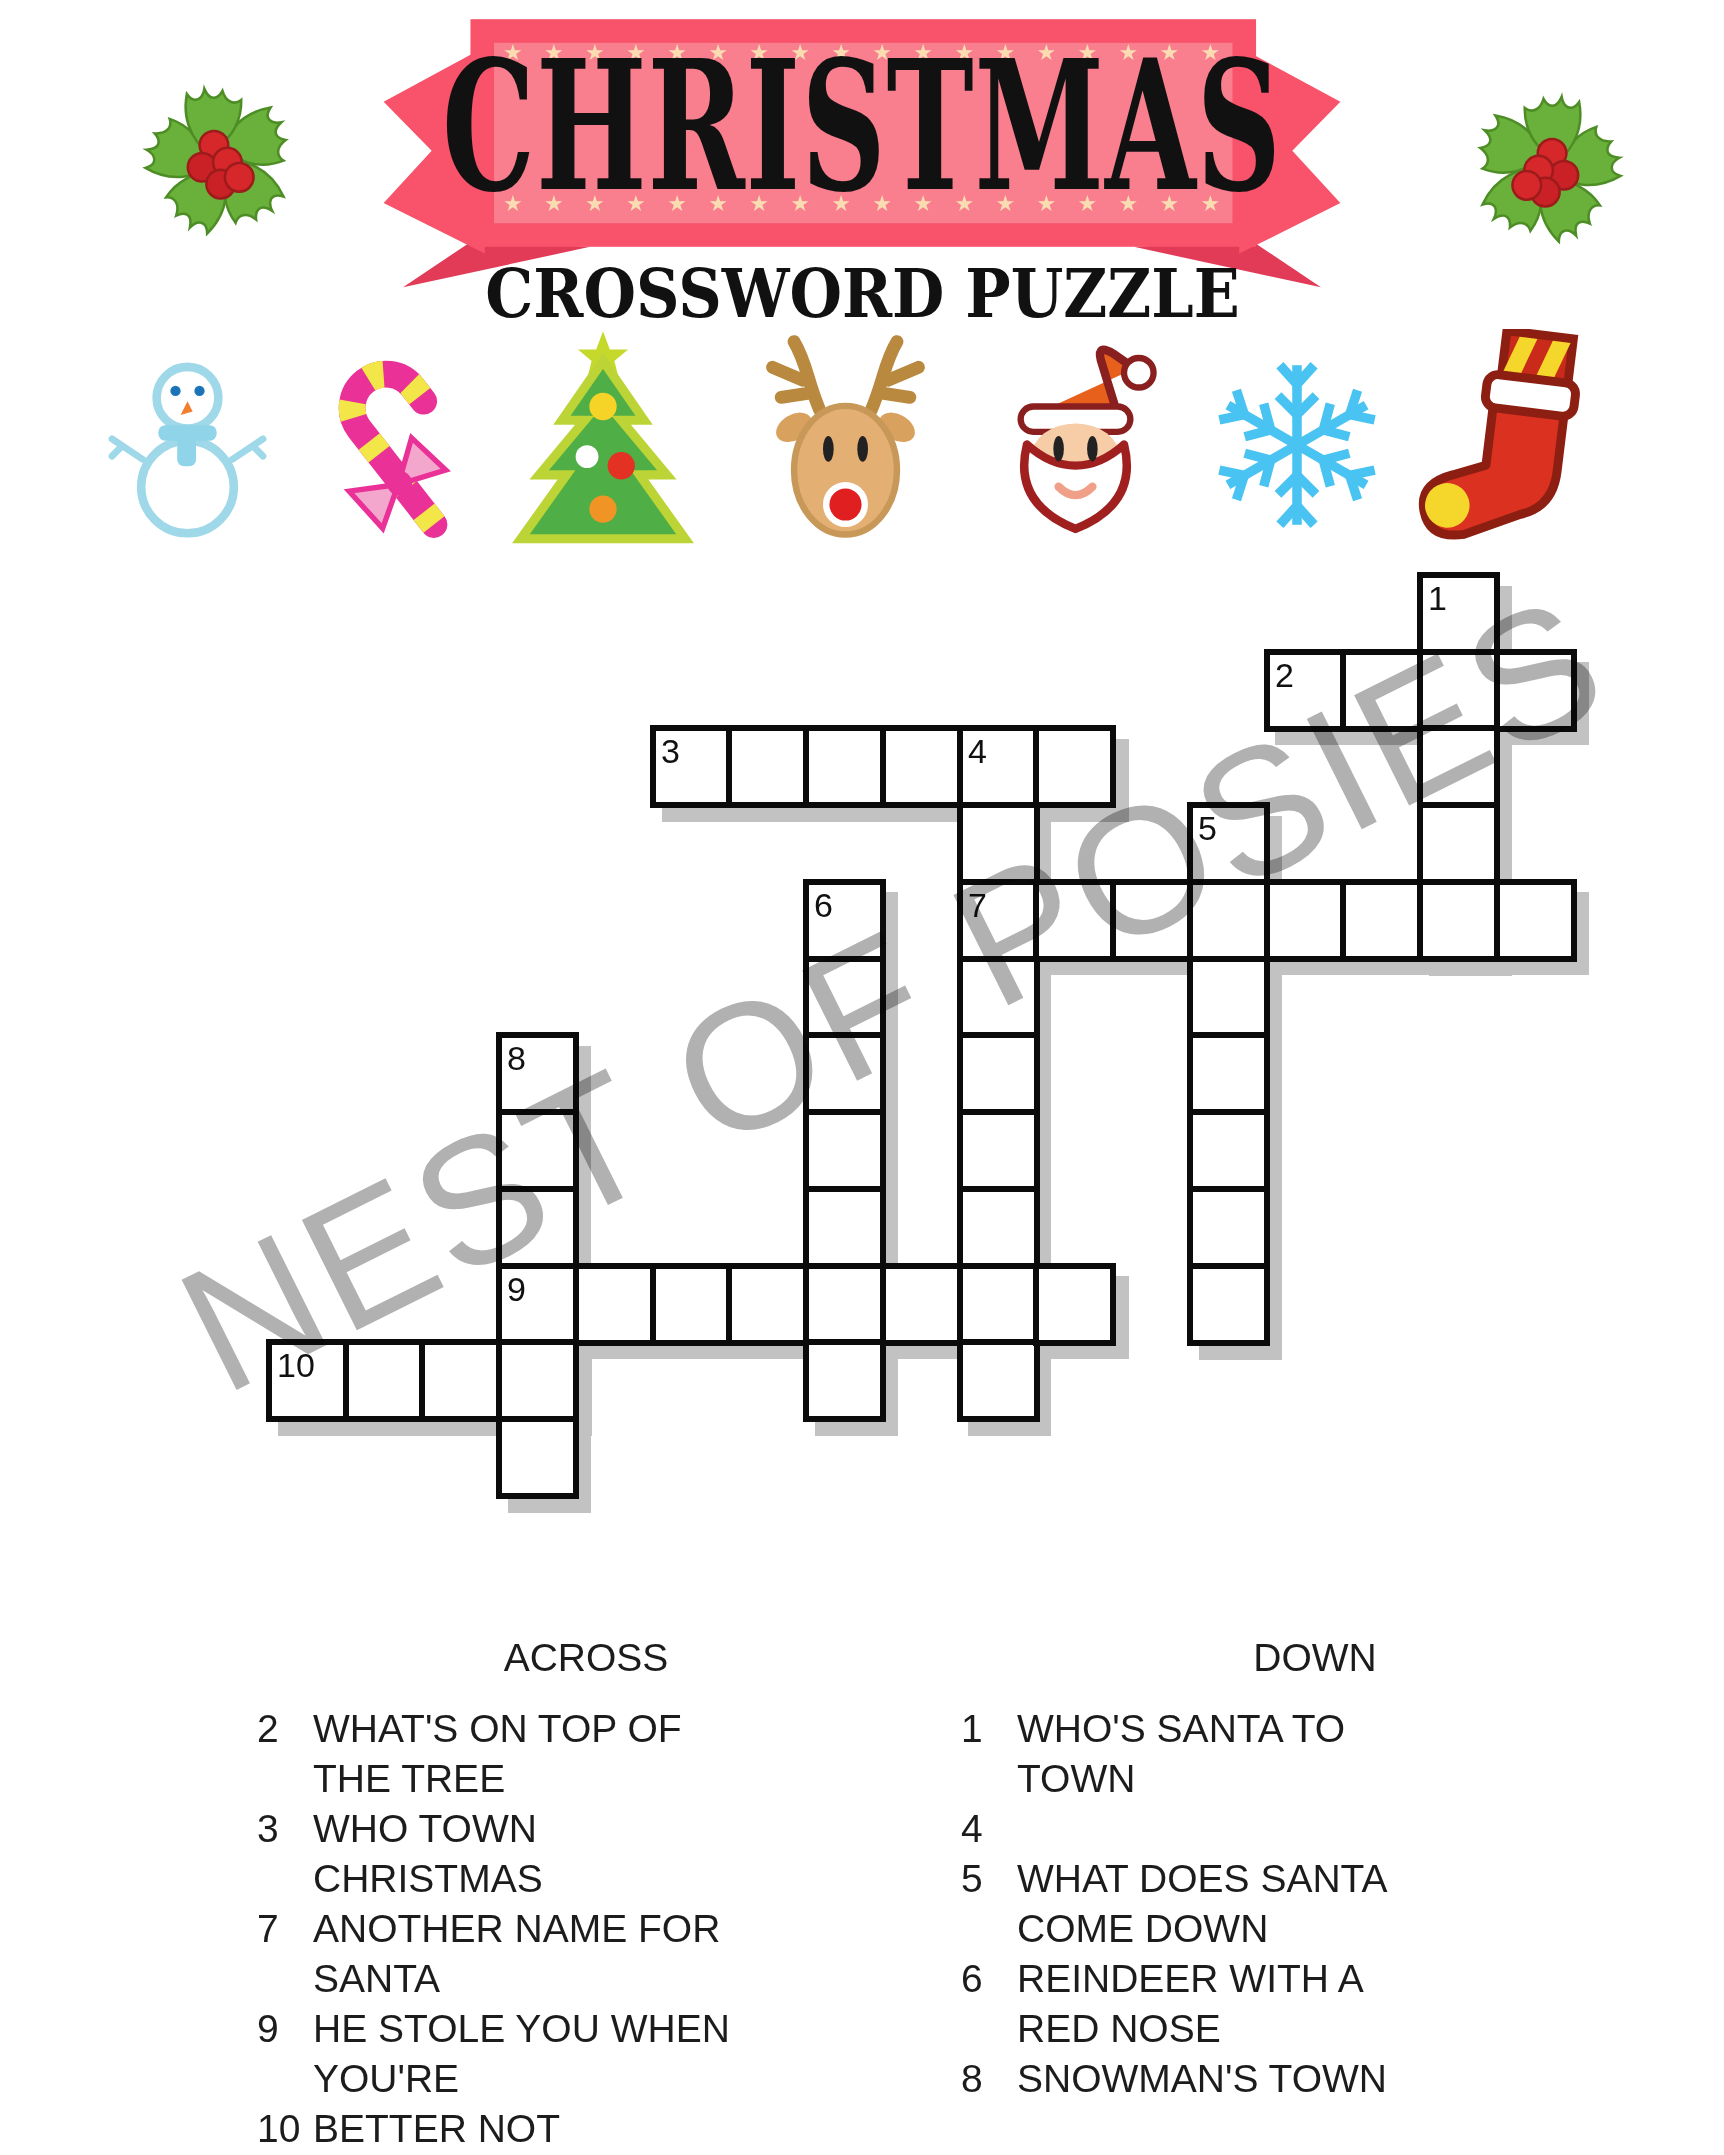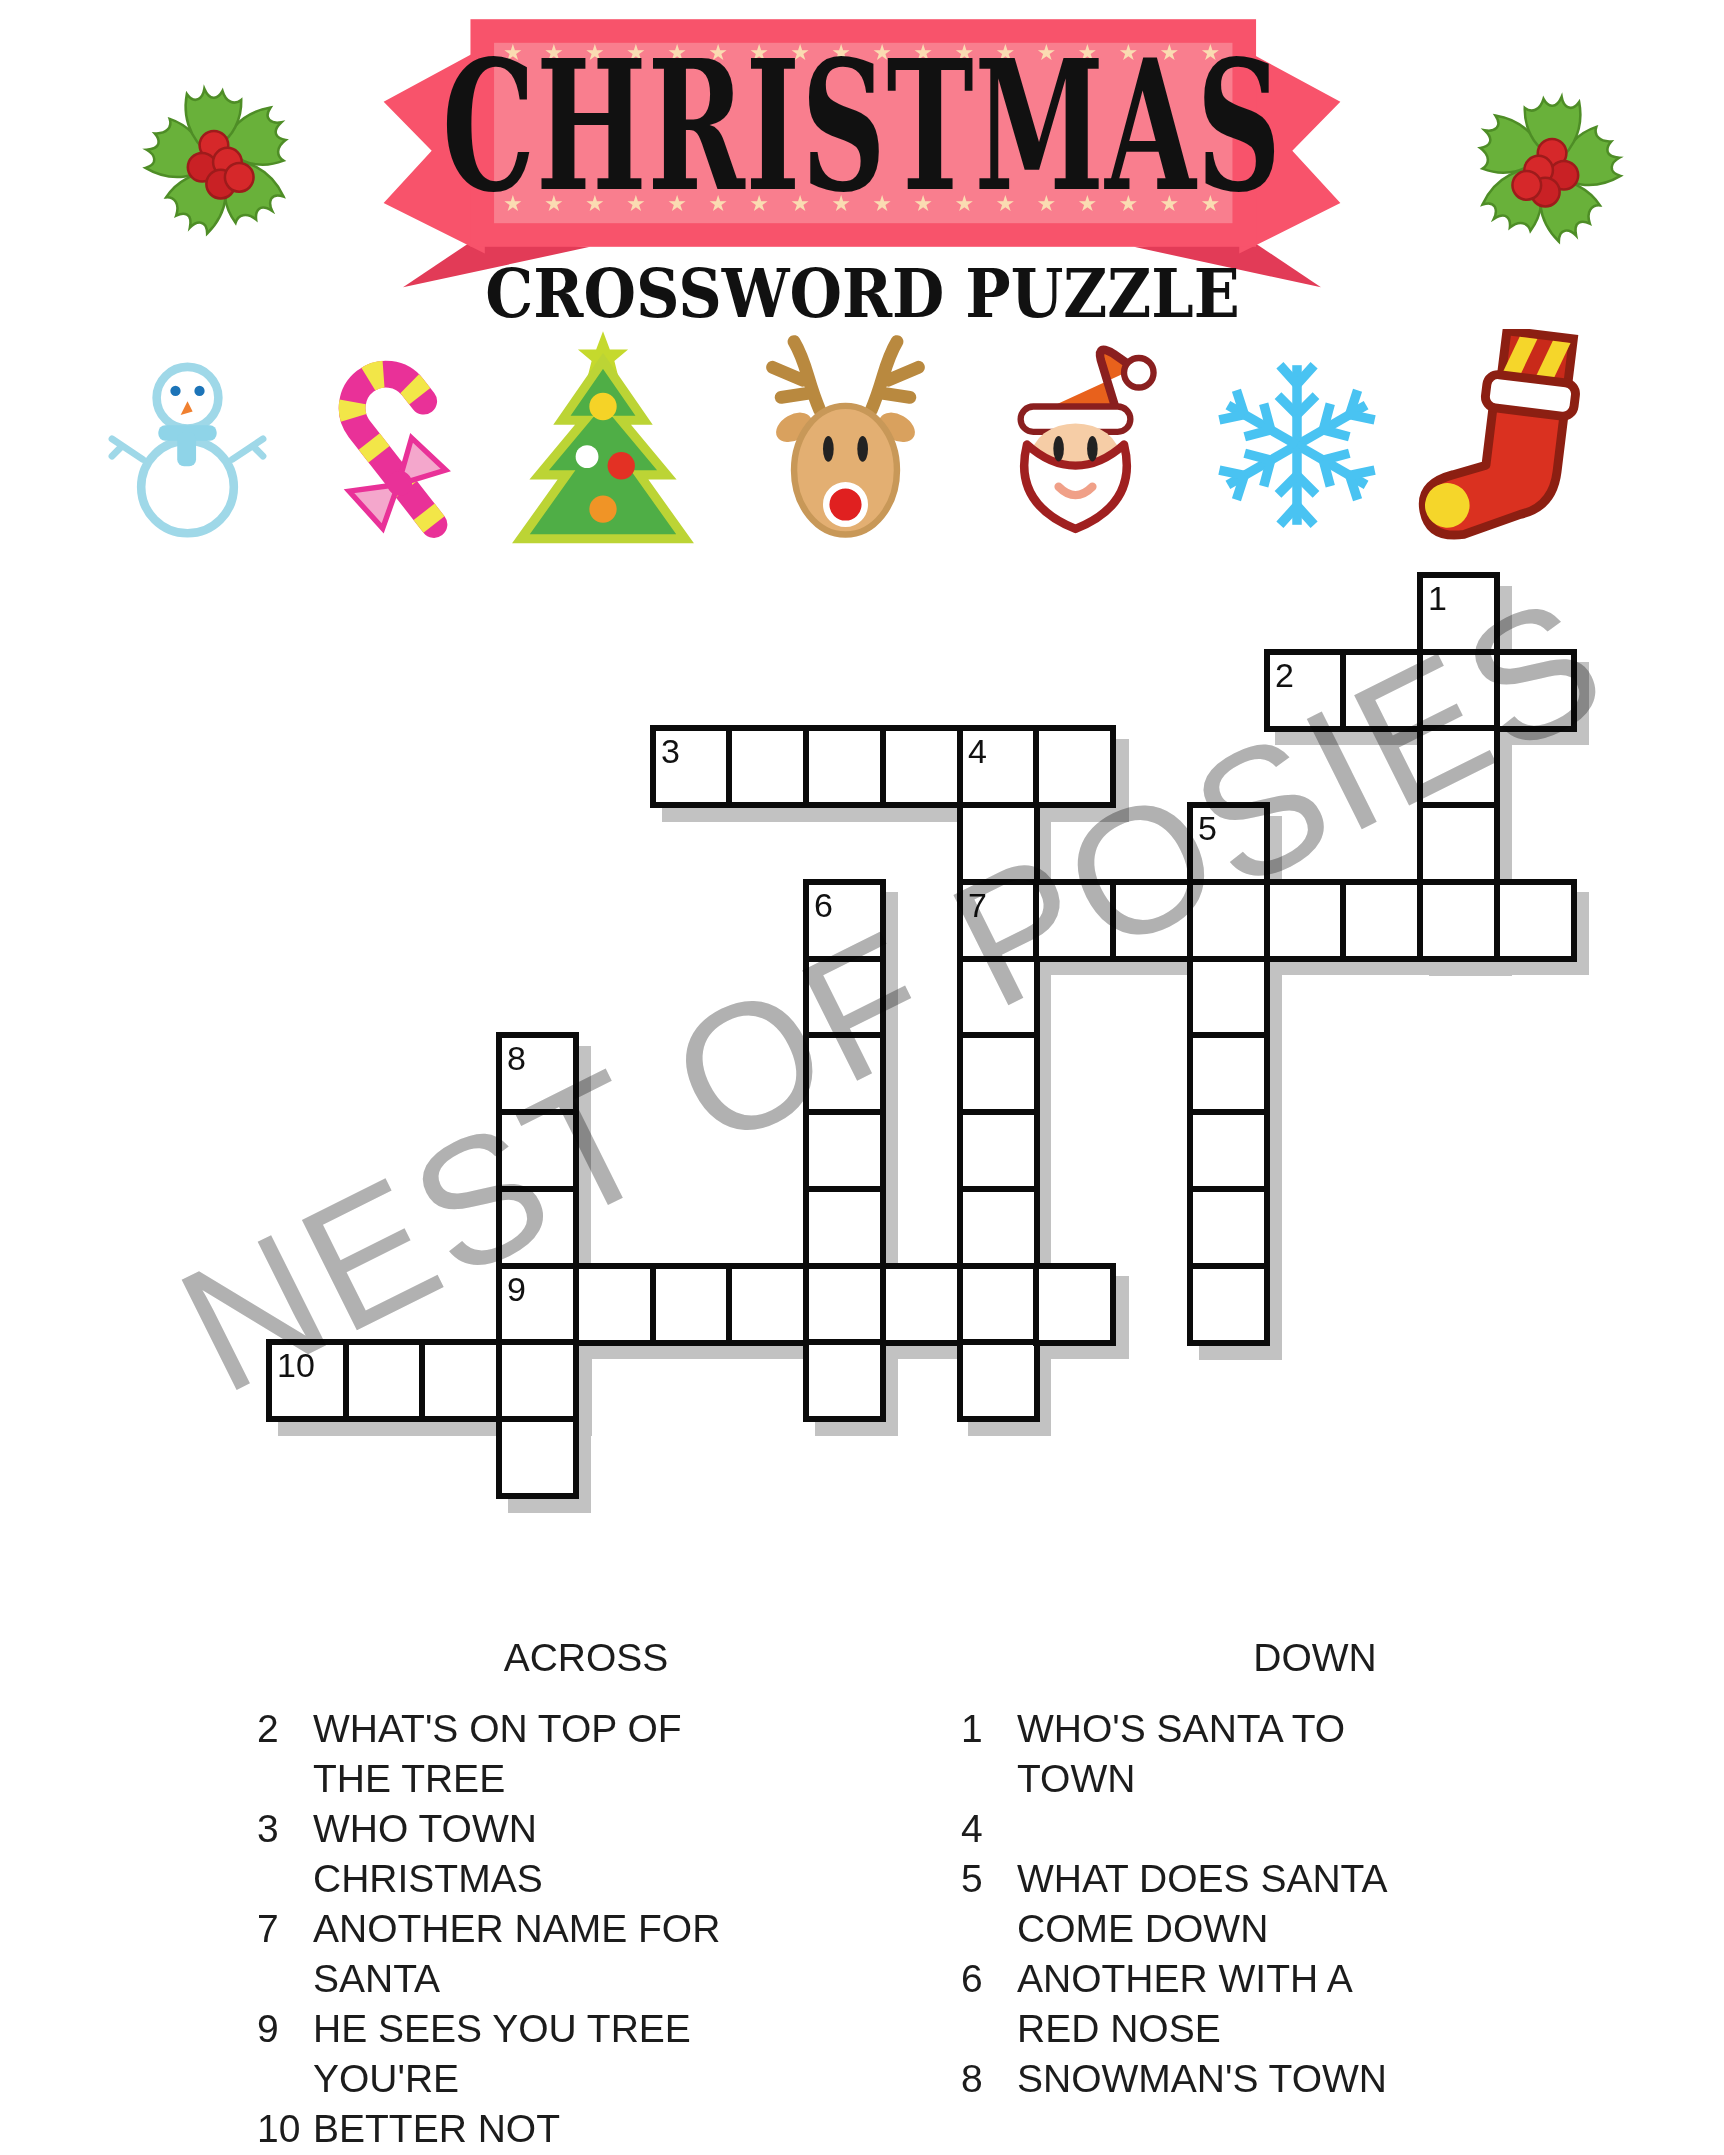--- a/index.html
+++ b/index.html
@@ -289,21 +289,21 @@
           <div class="clue-text">WHO TOWN
 CHRISTMAS</div>
         </div>
         <div class="clue-item">
           <div class="clue-num">7</div>
           <div class="clue-text">ANOTHER NAME FOR
 SANTA</div>
         </div>
         <div class="clue-item">
           <div class="clue-num">9</div>
-          <div class="clue-text">HE SEES YOU TREE
+          <div class="clue-text">HE STOLE YOU WHEN
 YOU'RE</div>
         </div>
         <div class="clue-item">
           <div class="clue-num">10</div>
           <div class="clue-text">BETTER NOT</div>
         </div>
       </div>
   </div>
   <div class="clue-col down">
     <div class="clue-header">DOWN</div>
@@ -316,21 +316,21 @@
         <div class="clue-item">
           <div class="clue-num">4</div>
         </div>
         <div class="clue-item">
           <div class="clue-num">5</div>
           <div class="clue-text">WHAT DOES SANTA
 COME DOWN</div>
         </div>
         <div class="clue-item">
           <div class="clue-num">6</div>
-          <div class="clue-text">ANOTHER WITH A
+          <div class="clue-text">REINDEER WITH A
 RED NOSE</div>
         </div>
         <div class="clue-item">
           <div class="clue-num">8</div>
           <div class="clue-text">SNOWMAN'S TOWN</div>
         </div>
       </div>
   </div>
 
 </div>

